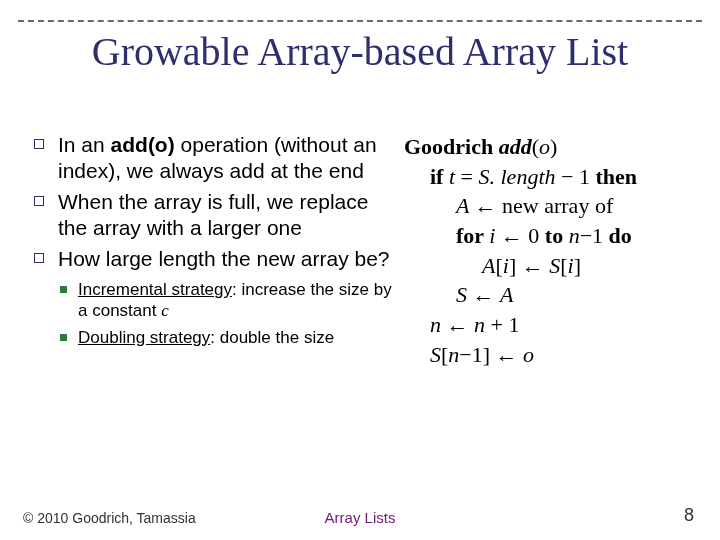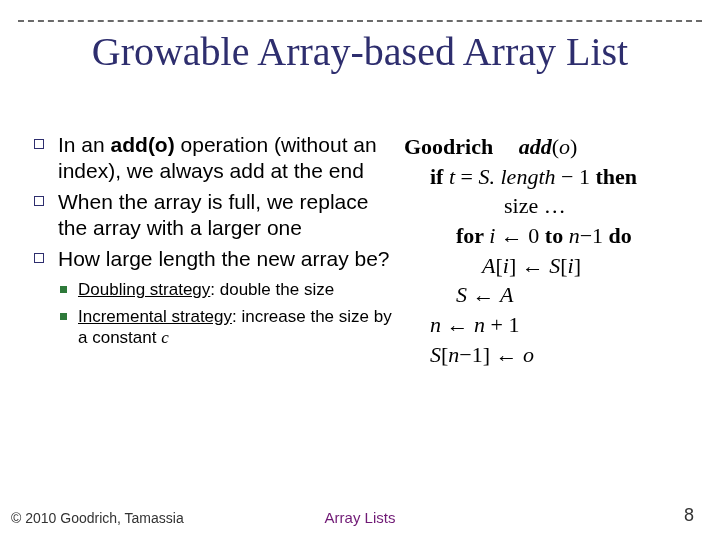--- a/index.html
+++ b/index.html
@@ -95,29 +95,29 @@
     width: 7px;
     height: 7px;
     background: #2e7a3a;
   }
   .algo {
     font-family: "Times New Roman", Times, serif;
     font-size: 22px;
     line-height: 1.35;
   }
   .algo .kw { font-weight: bold; }
-  .algo .name { font-style: italic; font-weight: bold; margin-left: 20px; }
+  .algo .name { font-style: italic; font-weight: bold; }
   .algo .v { font-style: italic; }
   .algo .ind1 { padding-left: 26px; display: block; }
   .algo .ind2 { padding-left: 52px; display: block; }
   .algo .ind3 { padding-left: 100px; display: block; }
   .algo .ind4 { padding-left: 78px; display: block; }
   .footer-left {
     position: absolute;
-    left: 11px;
+    left: 23px;
     bottom: 14px;
     font-size: 14px;
     color: #333;
   }
   .footer-center {
     position: absolute;
     left: 0;
     right: 0;
     bottom: 14px;
     text-align: center;
@@ -145,36 +145,38 @@
     <div class="left-col">
       <ul class="main">
         <li>
           <span>In an </span><span style="font-weight:bold">add(o)</span><span> operation (without an index), we always add at the end</span>
         </li>
         <li>When the array is full, we replace the array with a larger one</li>
         <li>How large length the new array be?</li>
       </ul>
       <ul class="sub">
         <li>
-          <span style="text-decoration:underline">Doubling strategy</span><span>: double the size</span>
+          <span style="text-decoration:underline">Incremental strategy</span><span>: increase the size by a constant </span><span class="tnr ital">c</span>
         </li>
         <li>
-          <span style="text-decoration:underline">Incremental strategy</span><span>: increase the size by a constant </span><span class="tnr ital">c</span>
+          <span style="text-decoration:underline">Doubling strategy</span><span>: double the size</span>
         </li>
       </ul>
     </div>
 
     <div class="right-col algo">
       <div>
         <span class="kw">Goodrich </span><span class="name">add</span><span>(</span><span class="v">o</span><span>)</span>
       </div>
       <span class="ind1">
         <span class="kw">if </span><span class="v">t </span><span>= </span><span class="v">S. length </span><span>− 1 </span><span class="kw">then</span>
       </span>
-      <span class="ind3">size …</span>
+      <span class="ind2">
+        <span class="v">A </span><span>← new array of</span>
+      </span>
       <span class="ind2">
         <span class="kw">for </span><span class="v">i </span><span>← 0 </span><span class="kw">to </span><span class="v">n</span><span>−1 </span><span class="kw">do</span>
       </span>
       <span class="ind4">
         <span class="v">A</span><span>[</span><span class="v">i</span><span>] </span><span>← </span><span class="v">S</span><span>[</span><span class="v">i</span><span>]</span>
       </span>
       <span class="ind2">
         <span class="v">S </span><span>← </span><span class="v">A</span>
       </span>
       <span class="ind1">

